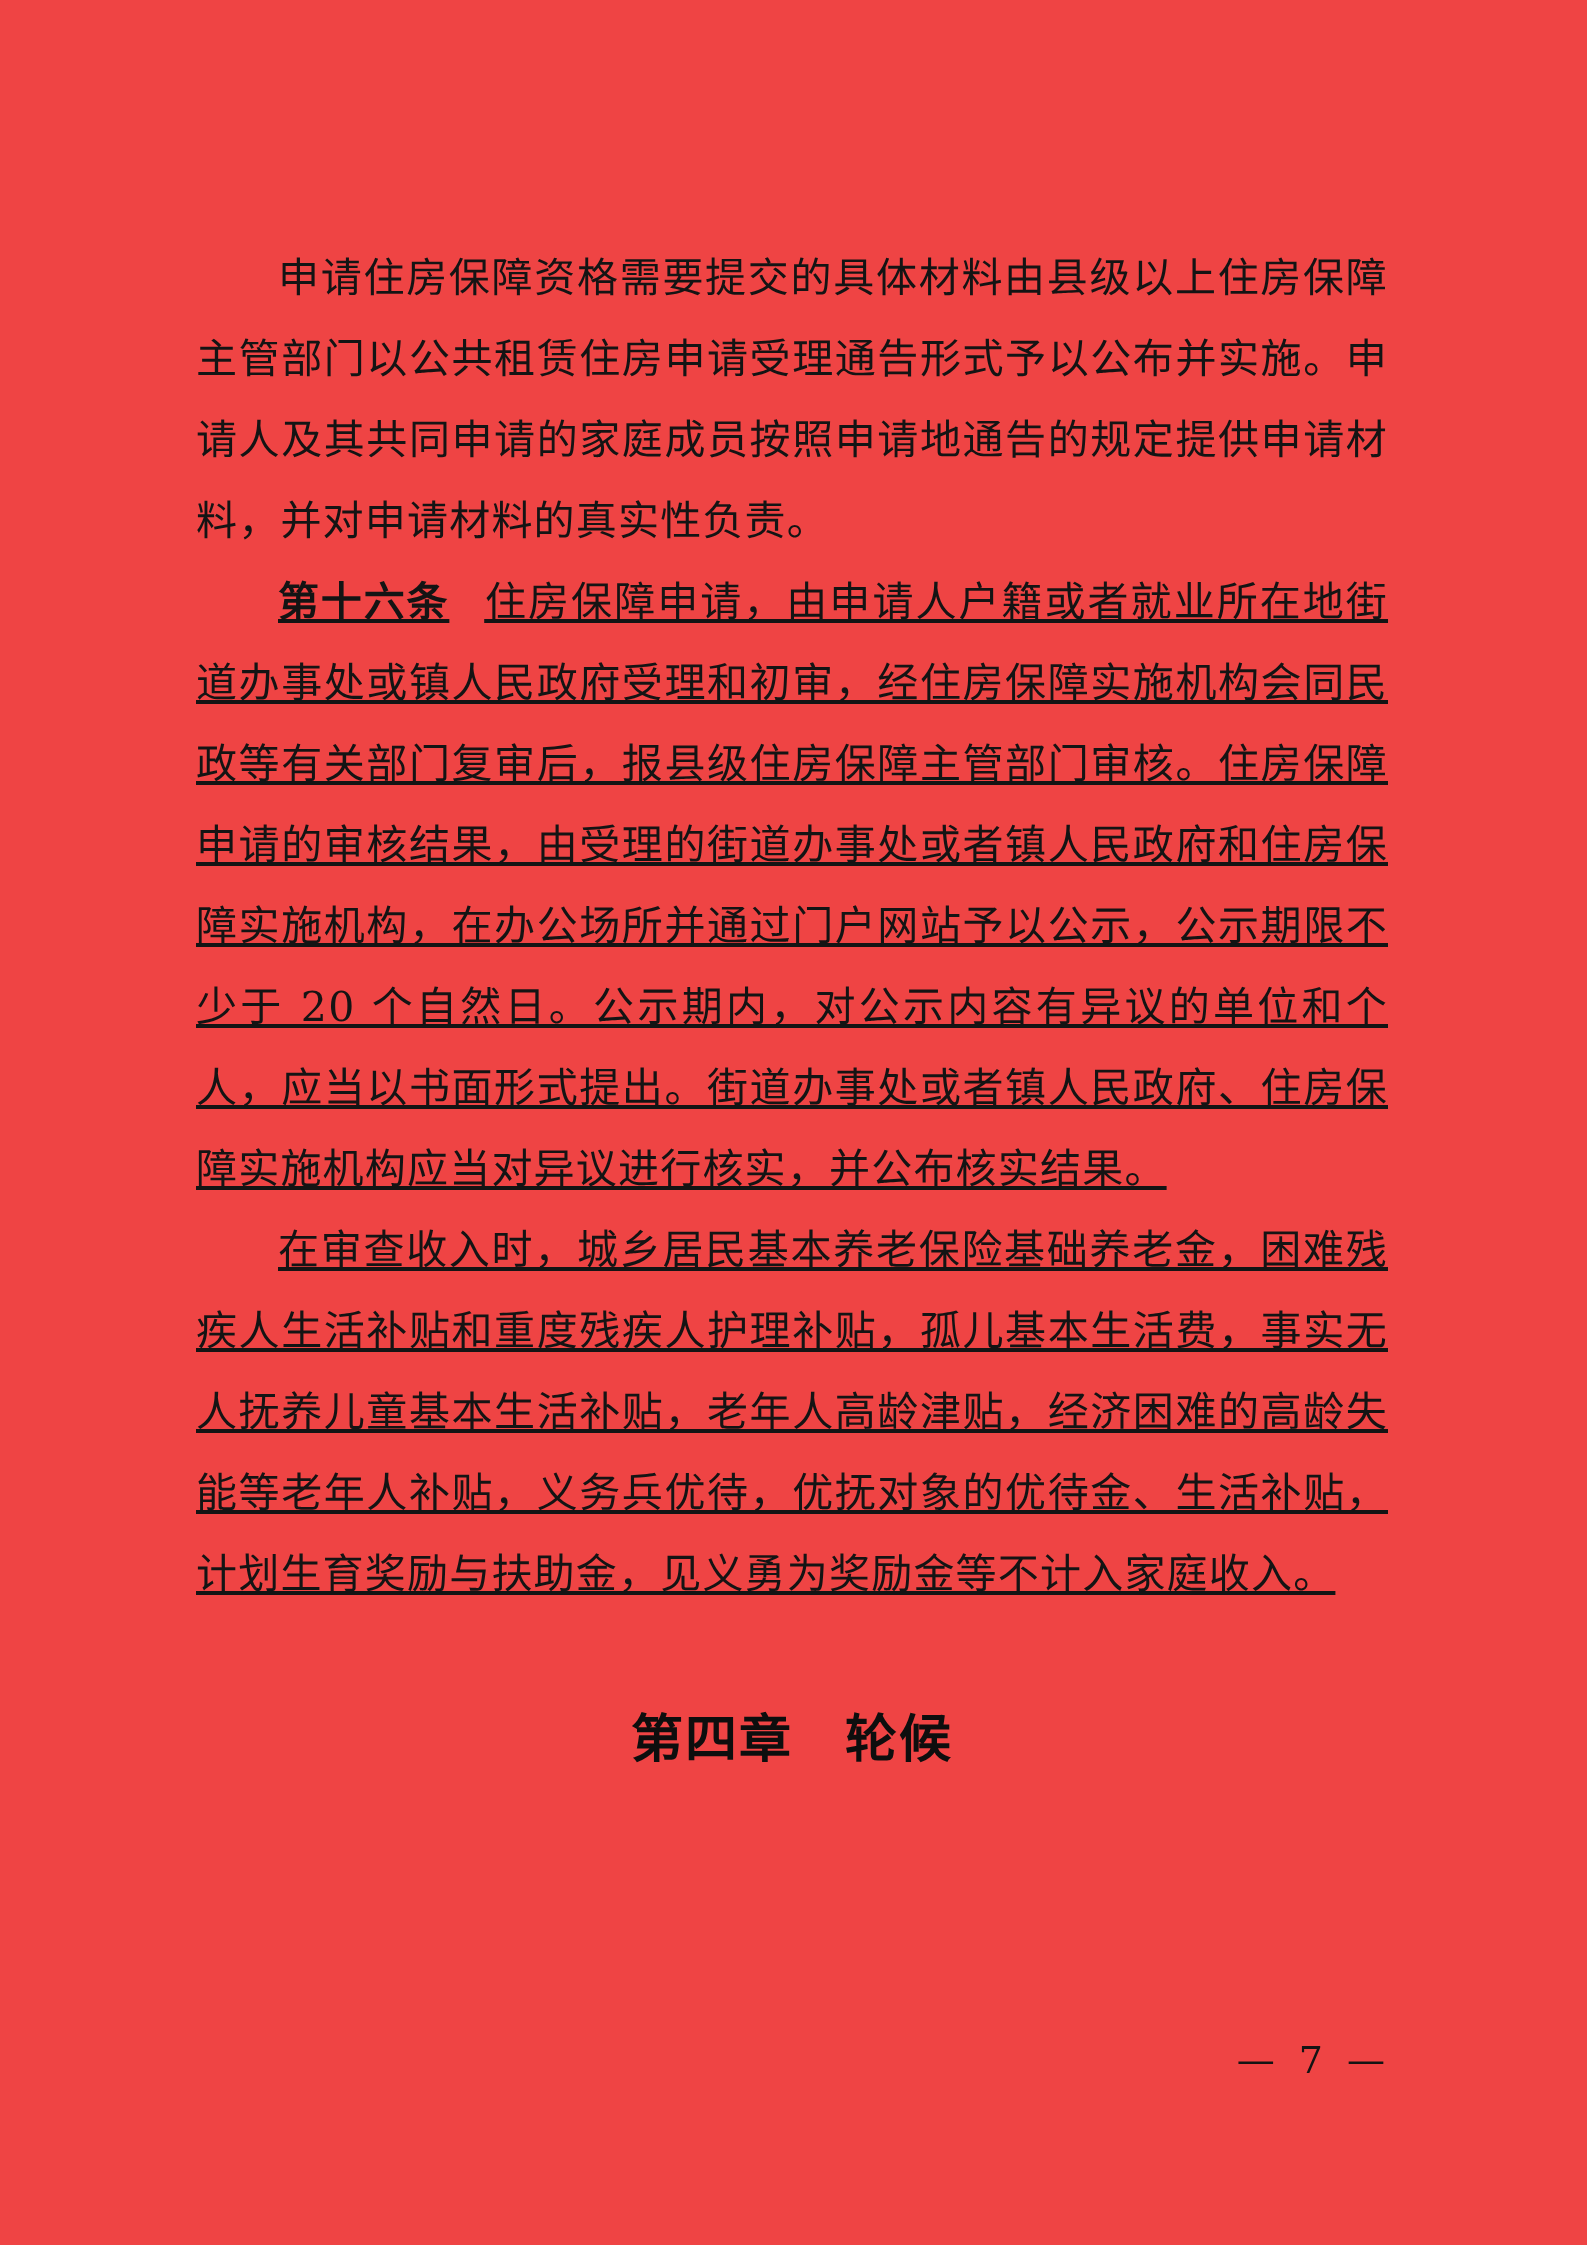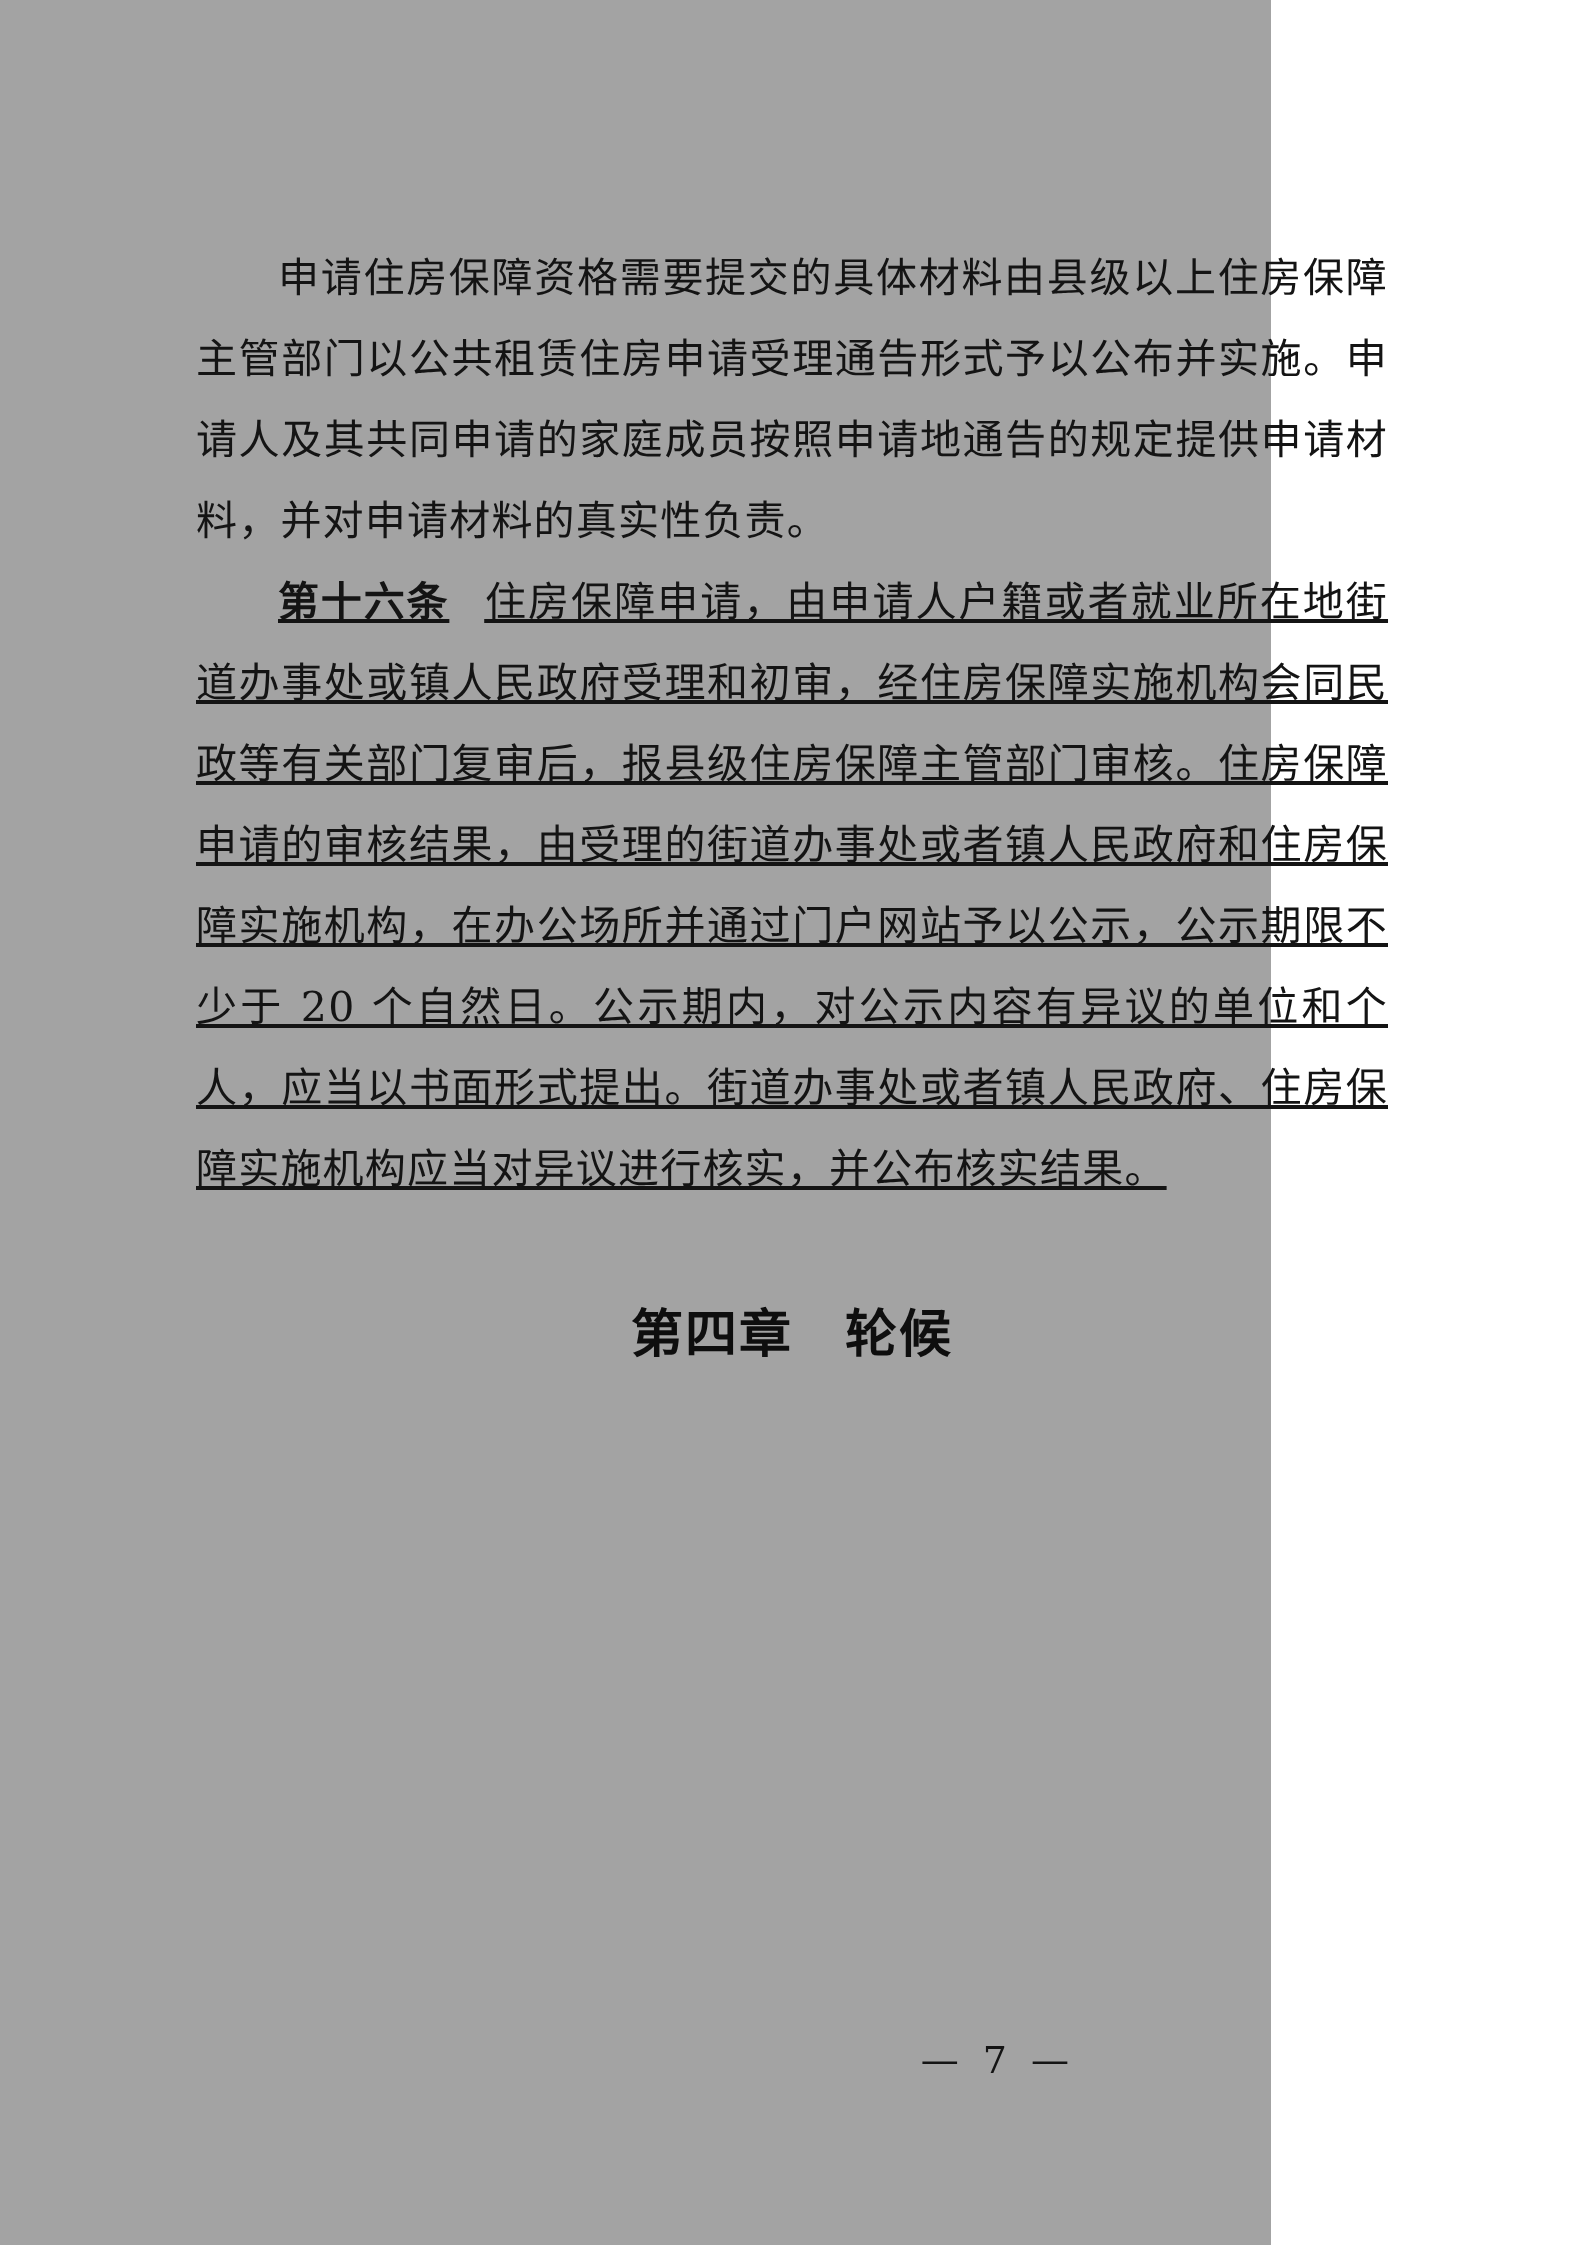--- a/index.html
+++ b/index.html
@@ -13,23 +13,23 @@
     font-family: "DejaVu Serif", "Liberation Serif", serif;
     color: #1a1a1a;
     position: relative;
     overflow: hidden;
   }
 
   .page {
     position: absolute;
     top: 0;
     left: 0;
-    width: 1271px;
+    width: 1587px;
     height: 2245px;
-    background: #a3a3a3;
+    background: #ef4444;
     box-sizing: border-box;
   }
 
   .content {
     position: absolute;
     left: 196px;
     top: 238px;
     width: 1192px;
   }
 
@@ -98,20 +98,21 @@
 <body>
 
 <div class="page">
 
   <div class="content">
 
     <p class="para">申请住房保障资格需要提交的具体材料由县级以上住房保障主管部门以公共租赁住房申请受理通告形式予以公布并实施。申请人及其共同申请的家庭成员按照申请地通告的规定提供申请材料，并对申请材料的真实性负责。</p>
 
     <p class="para"><span class="article-label">第十六条</span><span class="label-gap"></span><span>住房保障申请，由申请人户籍或者就业所在地街道办事处或镇人民政府受理和初审，经住房保障实施机构会同民政等有关部门复审后，报县级住房保障主管部门审核。住房保障申请的审核结果，由受理的街道办事处或者镇人民政府和住房保障实施机构，在办公场所并通过门户网站予以公示，公示期限不少于 20 个自然日。公示期内，对公示内容有异议的单位和个人，应当以书面形式提出。街道办事处或者镇人民政府、住房保障实施机构应当对异议进行核实，并公布核实结果。</span></p>
 
+    <p class="para">在审查收入时，城乡居民基本养老保险基础养老金，困难残疾人生活补贴和重度残疾人护理补贴，孤儿基本生活费，事实无人抚养儿童基本生活补贴，老年人高龄津贴，经济困难的高龄失能等老年人补贴，义务兵优待，优抚对象的优待金、生活补贴，计划生育奖励与扶助金，见义勇为奖励金等不计入家庭收入。</p>
 
     <div class="spacer-lg"></div>
 
     <div class="para chapter-heading"><span>第四章</span><span class="ch-gap"></span><span>轮候</span></div>
 
     <div class="spacer-md"></div>
 
 
   </div>
 

